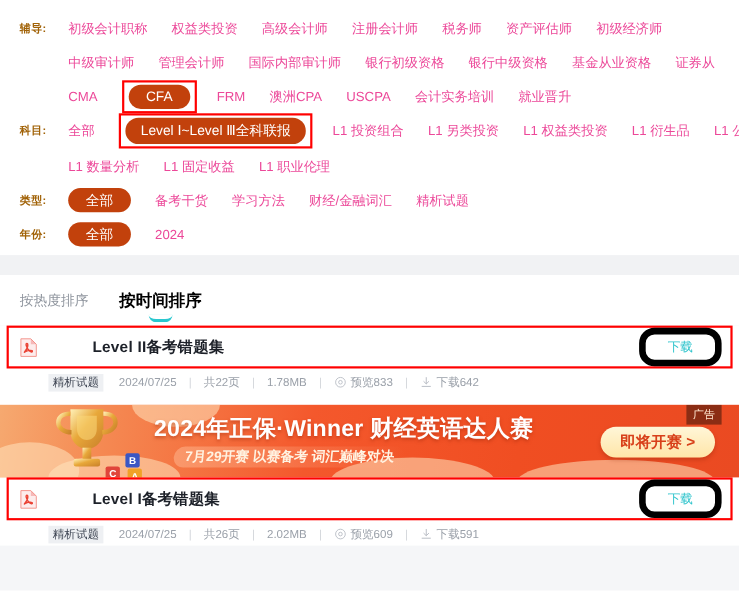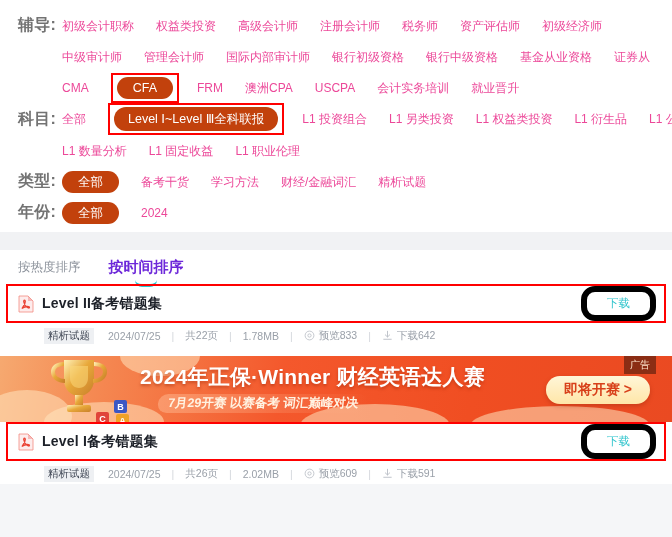--- a/index.html
+++ b/index.html
@@ -20,23 +20,23 @@
   .filter-row {
     display: flex;
     align-items: center;
     min-height: 31px;
     padding-left: 18px;
     white-space: nowrap;
   }
   .filter-label {
     width: 44px;
     flex: 0 0 44px;
-    font-size: 16px;
+    font-size: 10px;
     font-weight: bold;
-    color: #737373;
+    color: #a16207;
     letter-spacing: .3px;
   }
   .filter-label.blank { visibility: hidden; }
   .filter-items { display: flex; align-items: center; }
   .filter-item {
     font-size: 12px;
     color: #ec4899;
     margin-right: 22px;
     line-height: 20px;
     cursor: pointer;
@@ -59,34 +59,34 @@
     align-items: center;
   }
   .hl-box .filter-item { margin-right: 0; }
 
   
   .gap { height: 18px; background: #f1f2f4; }
 
   
   .sort-bar {
     background: #ffffff;
-    height: 34px;
+    height: 46px;
     display: flex;
     align-items: center;
     padding-left: 18px;
   }
   .sort-tab {
     font-size: 12.5px;
     color: #8d939c;
     margin-right: 28px;
     position: relative;
     cursor: pointer;
   }
   .sort-tab.active {
-    color: #6d28d9;
+    color: #000000;
     font-weight: bold;
     font-size: 15px;
   }
   .sort-underline {
     position: absolute;
     left: 50%;
     transform: translateX(-50%);
     bottom: -10px;
     width: 22px; height: 7px;
     border-bottom: 3px solid #2ac7cf;
@@ -96,20 +96,21 @@
   
   .doc-list { background: #ffffff; }
   .doc-item { position: relative; }
   .doc-main {
     display: flex;
     align-items: center;
     height: 39px;
     border: 2px solid #ff0000;
     margin: 0 6px;
     padding: 0 8px 0 10px;
+    gap: 42px;
   }
   .pdf-icon { flex: 0 0 16px; width: 16px; height: 18px; margin-right: 8px; }
   .doc-title {
     font-size: 14px;
     font-weight: bold;
     color: #1d2129;
     flex: 1 1 auto;
     letter-spacing: .2px;
   }
   .dl-btn {

